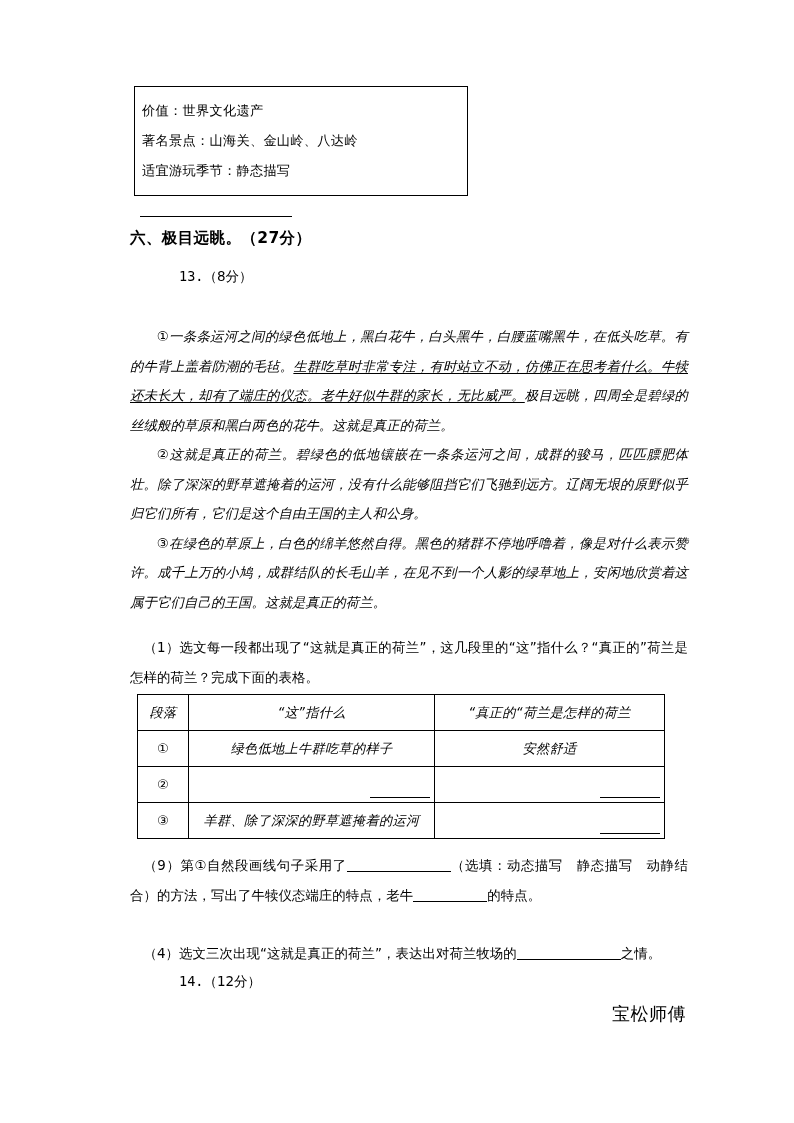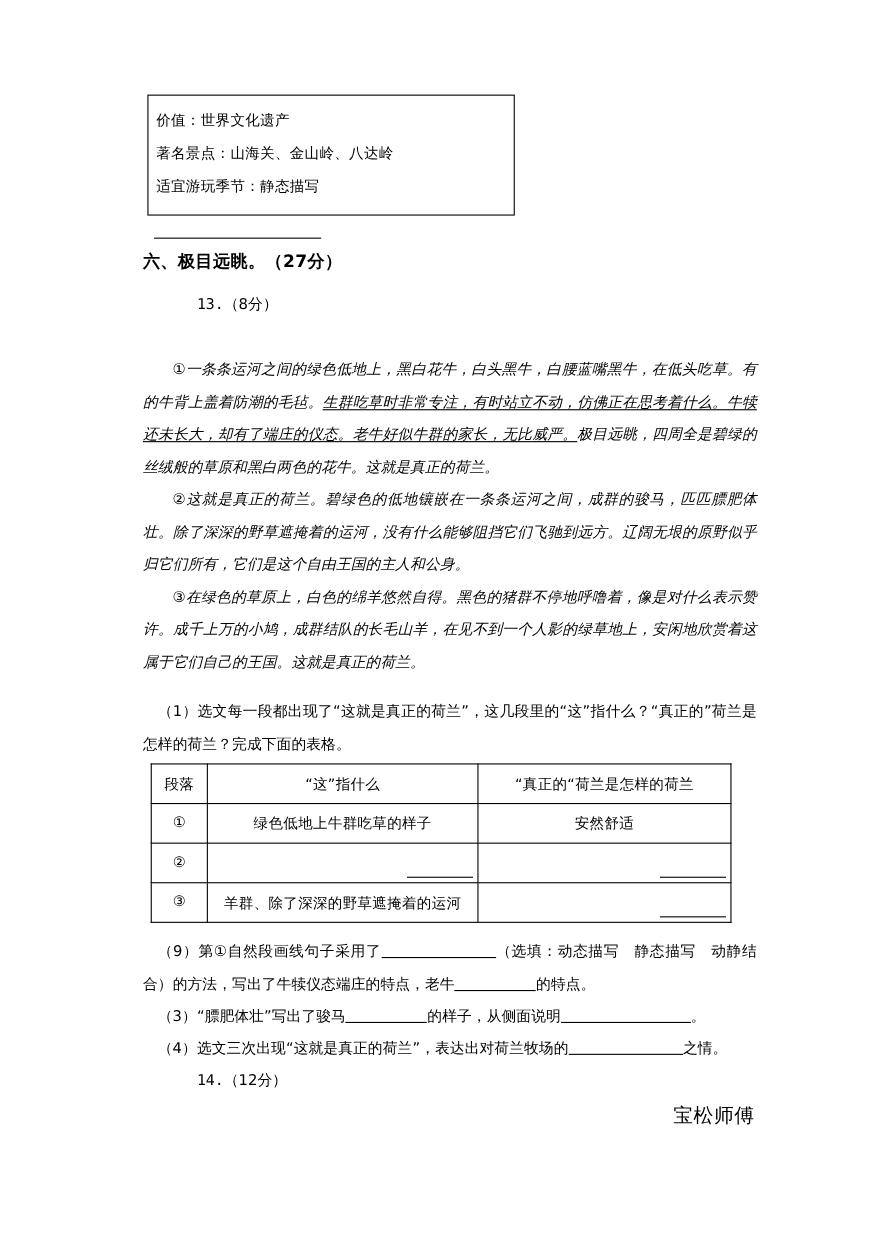--- a/index.html
+++ b/index.html
@@ -125,20 +125,21 @@
 
   
   .ans-table {
     position: absolute;
     left: 137px;
     top: 694px;
     width: 527px;
     border-collapse: collapse;
     table-layout: fixed;
     font-size: 13.2px;
+    font-style: italic;
   }
   .ans-table td {
     border: 1.5px solid #000;
     height: 35px;
     text-align: center;
     vertical-align: middle;
     padding: 0 4px;
     letter-spacing: 0.3px;
   }
   .col-seg { width: 51px; }
@@ -226,21 +227,20 @@
         <td>羊群、除了深深的野草遮掩着的运河</td>
         <td class="cell-text-blank">
             <span class="fill-wide"></span>
           </td>
       </tr>
     </tbody>
   </table>
 
   <div class="subq" style="top:851px;"><span>（9）第①自然段画线句子采用了</span><span class="blank-u b-long"></span><span>（选填：动态描写　静态描写　动静结合）的方法，写出了牛犊仪态端庄的特点，老牛</span><span class="blank-u b-med"></span><span>的特点。</span></div>
 
-  <div class="subq" style="top:910px;"><span>（3）“膘肥体壮”写出了骏马</span><span class="blank-u b-med"></span><span>的样子，从侧面说明</span><span class="blank-u b-xlong"></span><span>。</span></div>
 
   <div class="subq" style="top:939px;"><span>（4）选文三次出现“这就是真正的荷兰”，表达出对荷兰牧场的</span><span class="blank-u b-long"></span><span>之情。</span></div>
 
   <div class="qnum" style="top:973px;">
     <span>14</span><span>.</span><span class="cn">（12分）</span>
   </div>
 
   <div class="bottom-title" style="top:1002px;">宝松师傅</div>
 
 </div>

